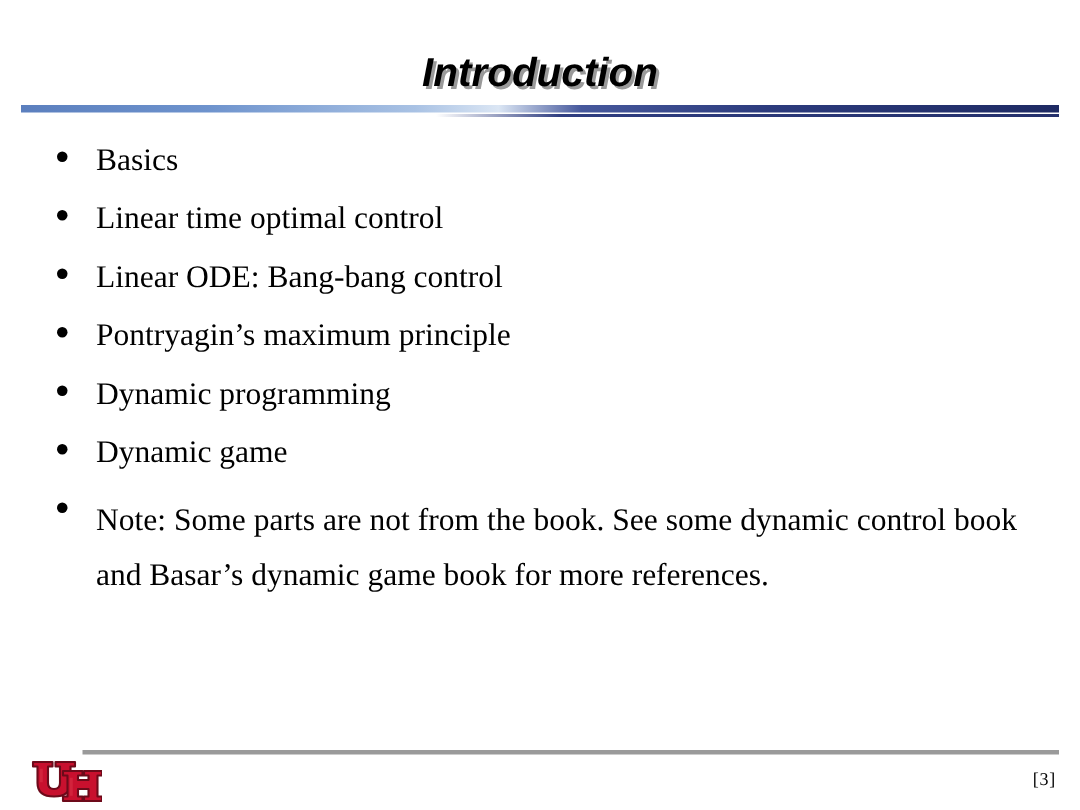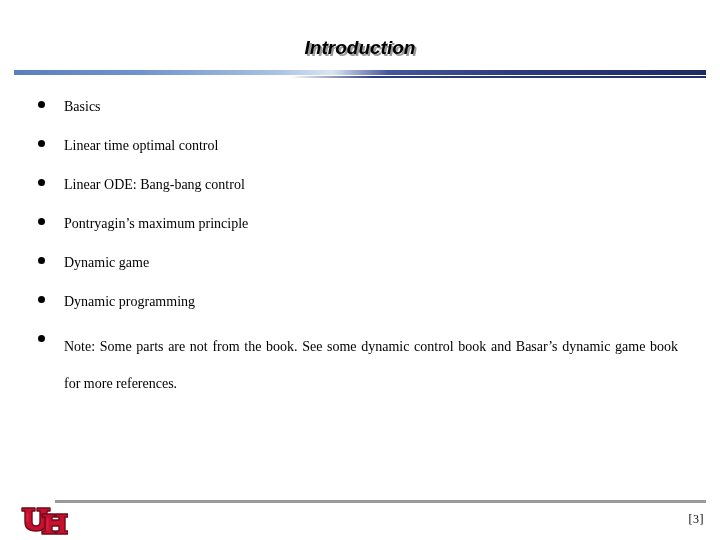--- a/index.html
+++ b/index.html
@@ -25,21 +25,21 @@
     position: absolute;
     left: 0;
     top: 30px;
     width: 720px;
     height: 42px;
     text-align: center;
   }
   .slide-title {
     display: inline-block;
     font-family: "Liberation Sans", "DejaVu Sans", sans-serif;
-    font-size: 19px;
+    font-size: 27px;
     font-weight: bold;
     font-style: italic;
     color: #000000;
     letter-spacing: 0px;
     text-shadow: 2px 2px 0 #9a9a9a;
     line-height: 36px;
   }
 
   
   .divider-wrap {
@@ -95,21 +95,21 @@
     position: absolute;
     left: 4px;
     top: 7px;
     width: 7px;
     height: 7px;
     border-radius: 50%;
     background: #000000;
   }
   .bullet-text {
     display: block;
-    font-size: 14px;
+    font-size: 21px;
     line-height: 25px;
     color: #000000;
     font-family: "Liberation Serif", "DejaVu Serif", serif;
   }
   .bullet-row.para .bullet-text {
     text-align: justify;
     text-justify: inter-word;
     line-height: 37px;
   }
   .bullet-row.para {
@@ -177,26 +177,26 @@
       <span class="bullet-text">Linear ODE: Bang-bang control</span>
     </div>
 
     <div class="bullet-row">
       <span class="bullet-marker"></span>
       <span class="bullet-text">Pontryagin’s maximum principle</span>
     </div>
 
     <div class="bullet-row">
       <span class="bullet-marker"></span>
+      <span class="bullet-text">Dynamic programming</span>
+    </div>
+
+    <div class="bullet-row">
+      <span class="bullet-marker"></span>
       <span class="bullet-text">Dynamic game</span>
-    </div>
-
-    <div class="bullet-row">
-      <span class="bullet-marker"></span>
-      <span class="bullet-text">Dynamic programming</span>
     </div>
 
     <div class="bullet-row para">
       <span class="bullet-marker"></span>
       <span class="bullet-text">Note: Some parts are not from the book. See some dynamic control book and Basar’s dynamic game book for more references.</span>
     </div>
 
   </div>
 
   <div class="footer-rule"></div>

